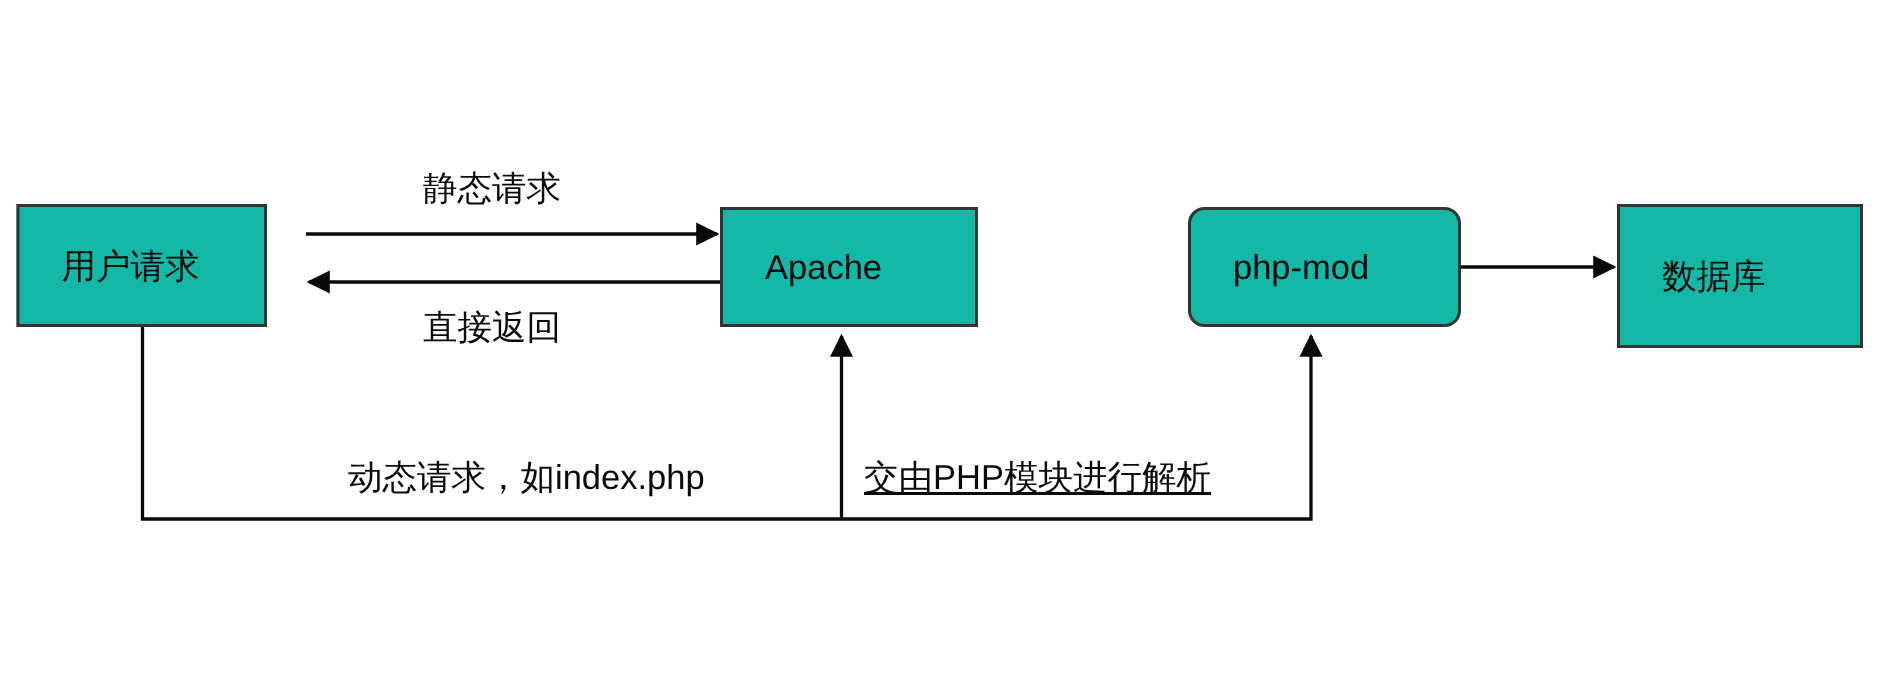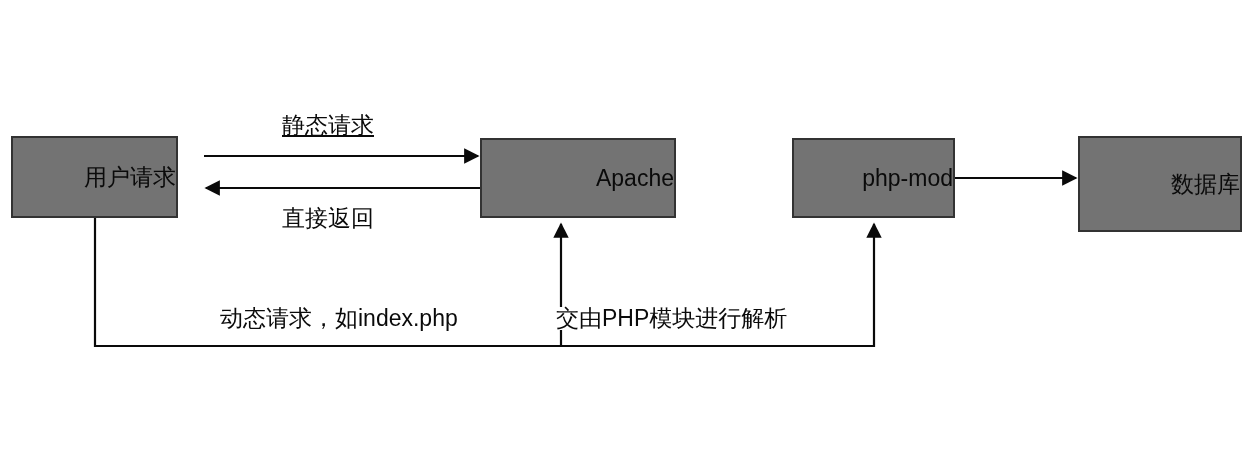--- a/index.html
+++ b/index.html
@@ -21,24 +21,24 @@
     position: absolute;
     left: 0;
     top: 0;
     width: 1252px;
     height: 466px;
   }
   .node-box {
     position: absolute;
     box-sizing: border-box;
     border: 2px solid #333333;
-    background: #737373;
+    background: #14b8a6;
     display: flex;
     align-items: center;
-    justify-content: flex-end;
+    justify-content: flex-start;
     padding-left: 28px;
   }
   .node-label {
     font-size: 23px;
     color: #0a0a0a;
     line-height: 1;
     white-space: nowrap;
   }
   .edge-label {
     position: absolute;
@@ -76,33 +76,33 @@
 
     <path d="M 562 346 L 874 346 L 874 224" fill="none" stroke="#0a0a0a" stroke-width="2.2" marker-end="url(#arrow-up)"></path>
 
     <line x1="955" y1="178" x2="1076" y2="178" stroke="#0a0a0a" stroke-width="2.2" marker-end="url(#arrow-right)"></line>
   </svg>
 
   <div class="node-box" style="left:11px; top:136px; width:167px; height:82px;">
     <span class="node-label">用户请求</span>
   </div>
 
-  <div class="node-box" style="left:480px; top:138px; width:196px; height:80px;">
+  <div class="node-box" style="left:480px; top:138px; width:172px; height:80px;">
     <span class="node-label">Apache</span>
   </div>
 
-  <div class="node-box" style="left:792px; top:138px; width:163px; height:80px;">
+  <div class="node-box" style="left:792px; top:138px; width:182px; height:80px;border-radius:11px;">
     <span class="node-label">php-mod</span>
   </div>
 
   <div class="node-box" style="left:1078px; top:136px; width:164px; height:96px;">
     <span class="node-label">数据库</span>
   </div>
 
-  <div class="edge-label" style="left:278px; top:114px;text-decoration:underline;">静态请求</div>
+  <div class="edge-label" style="left:278px; top:114px;">静态请求</div>
 
   <div class="edge-label" style="left:278px; top:207px;">直接返回</div>
 
-  <div class="edge-label" style="left:216px; top:307px;">动态请求，如index.php</div>
+  <div class="edge-label" style="left:228px; top:307px;">动态请求，如index.php</div>
 
-  <div class="edge-label" style="left:552px; top:307px;">交由PHP模块进行解析</div>
+  <div class="edge-label" style="left:572px; top:307px;text-decoration:underline;">交由PHP模块进行解析</div>
 
 </div>
 
 </body></html>

